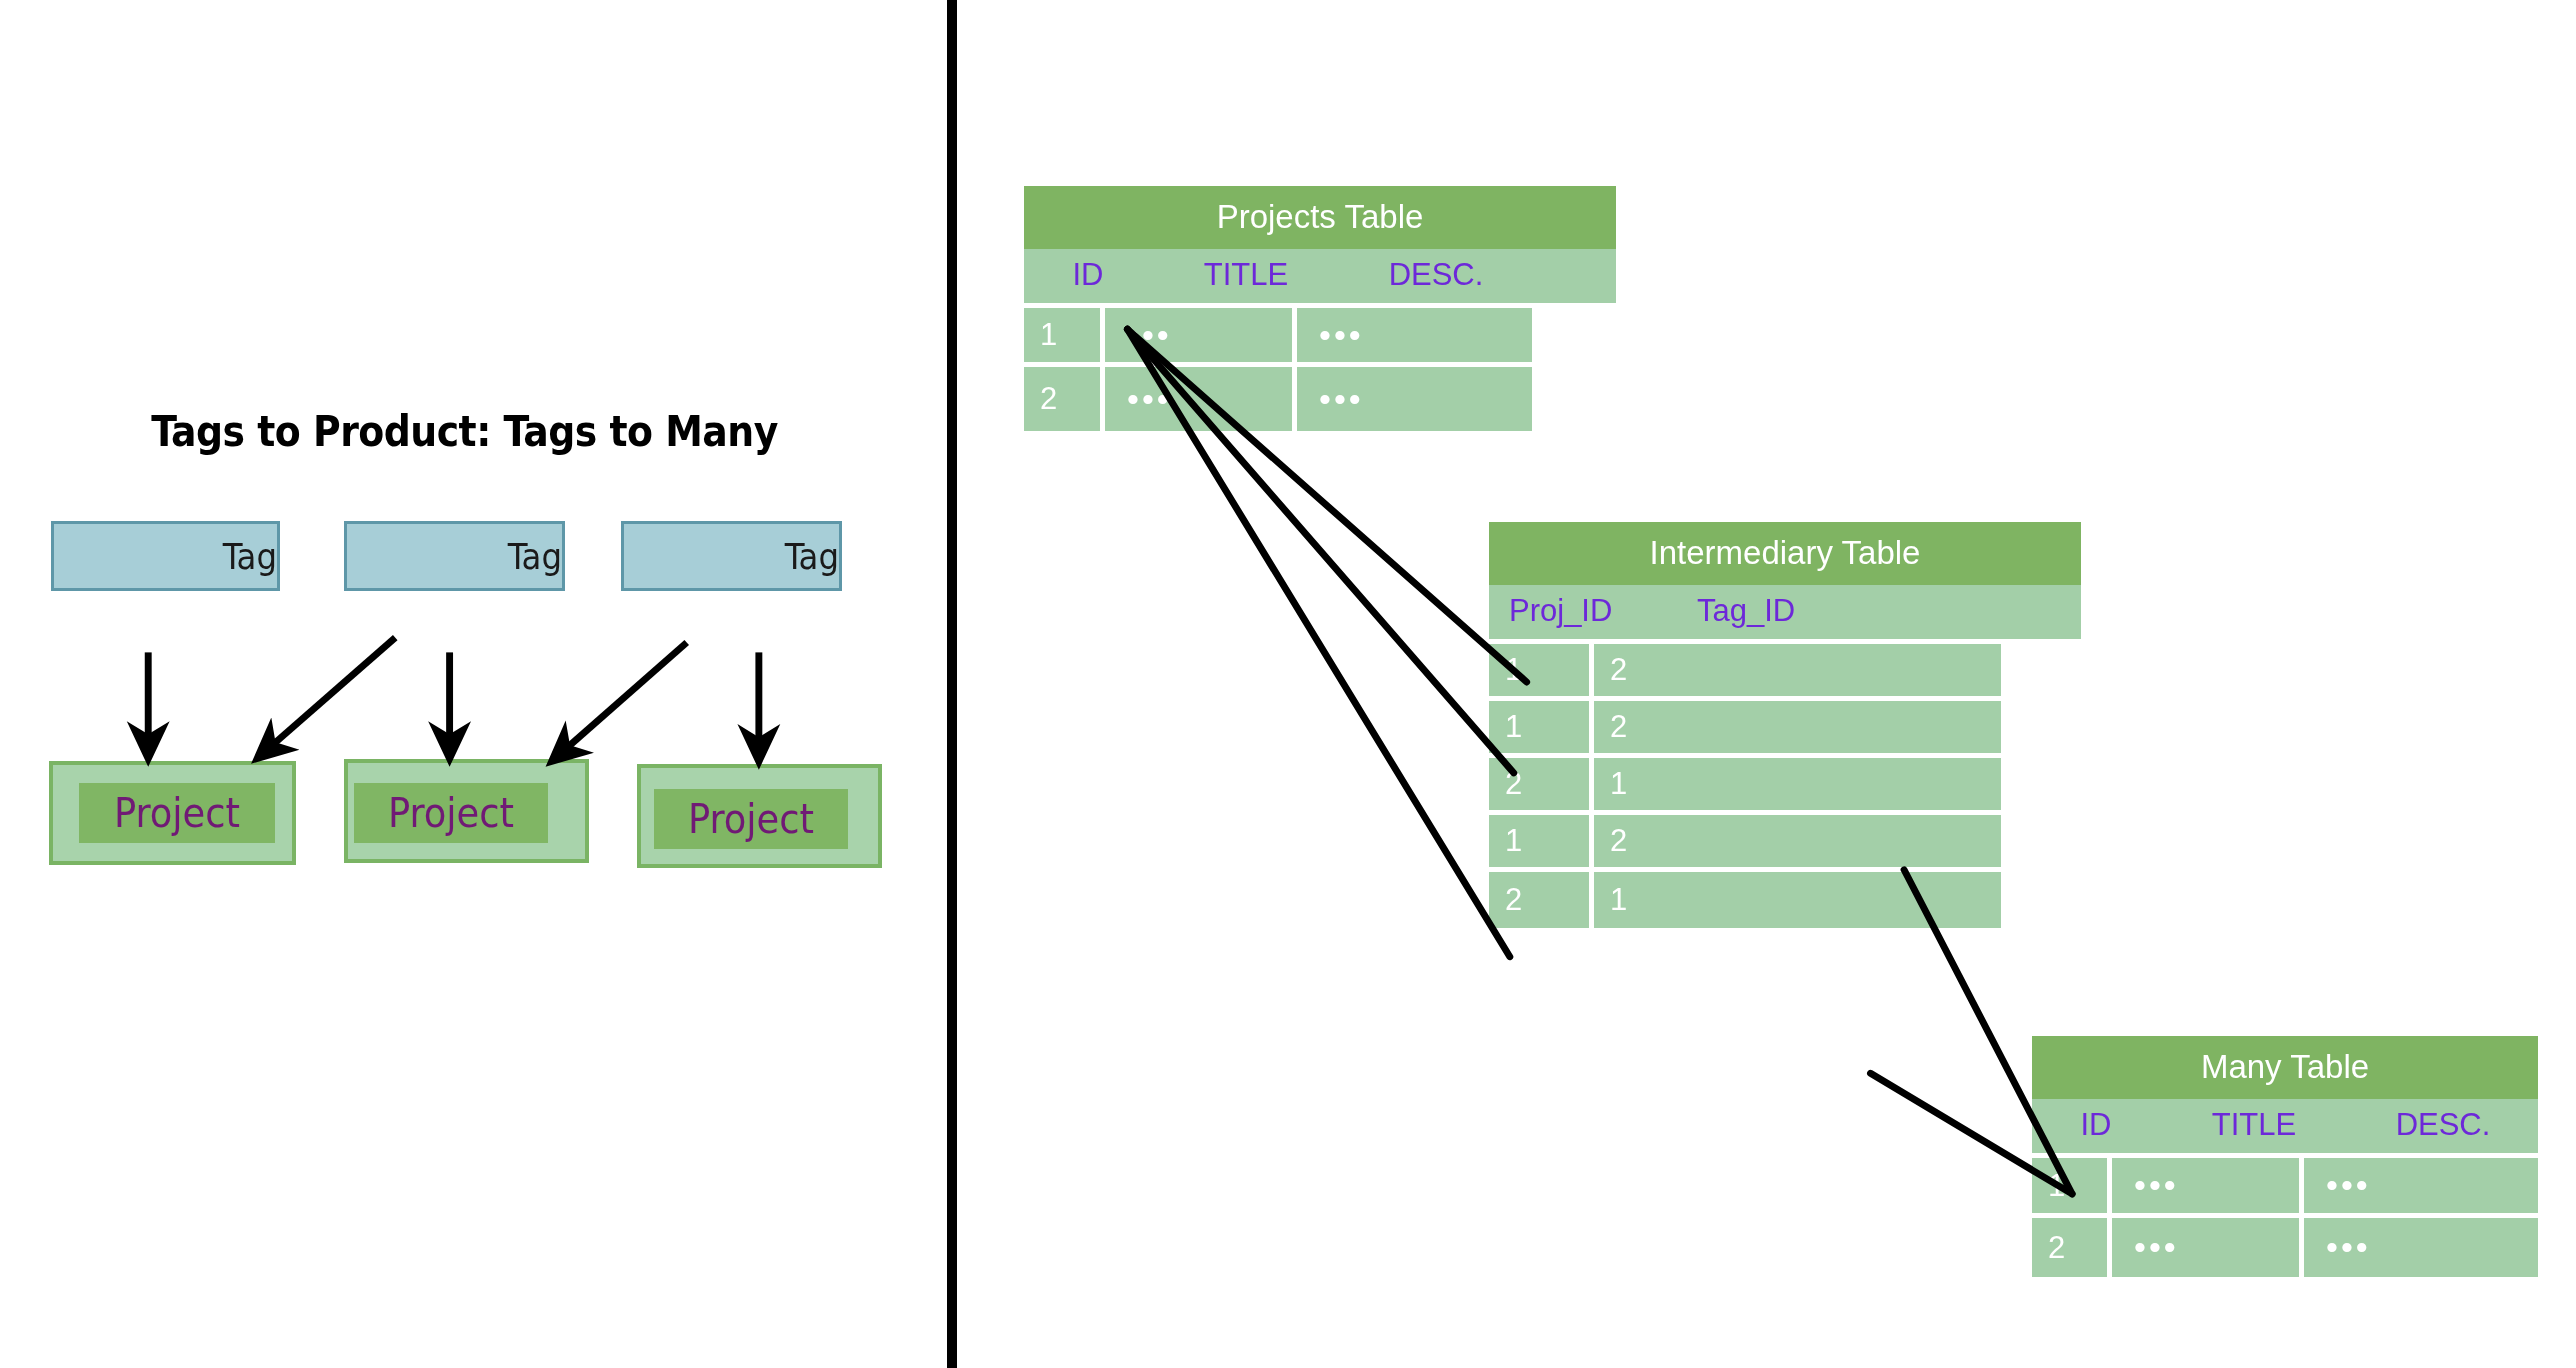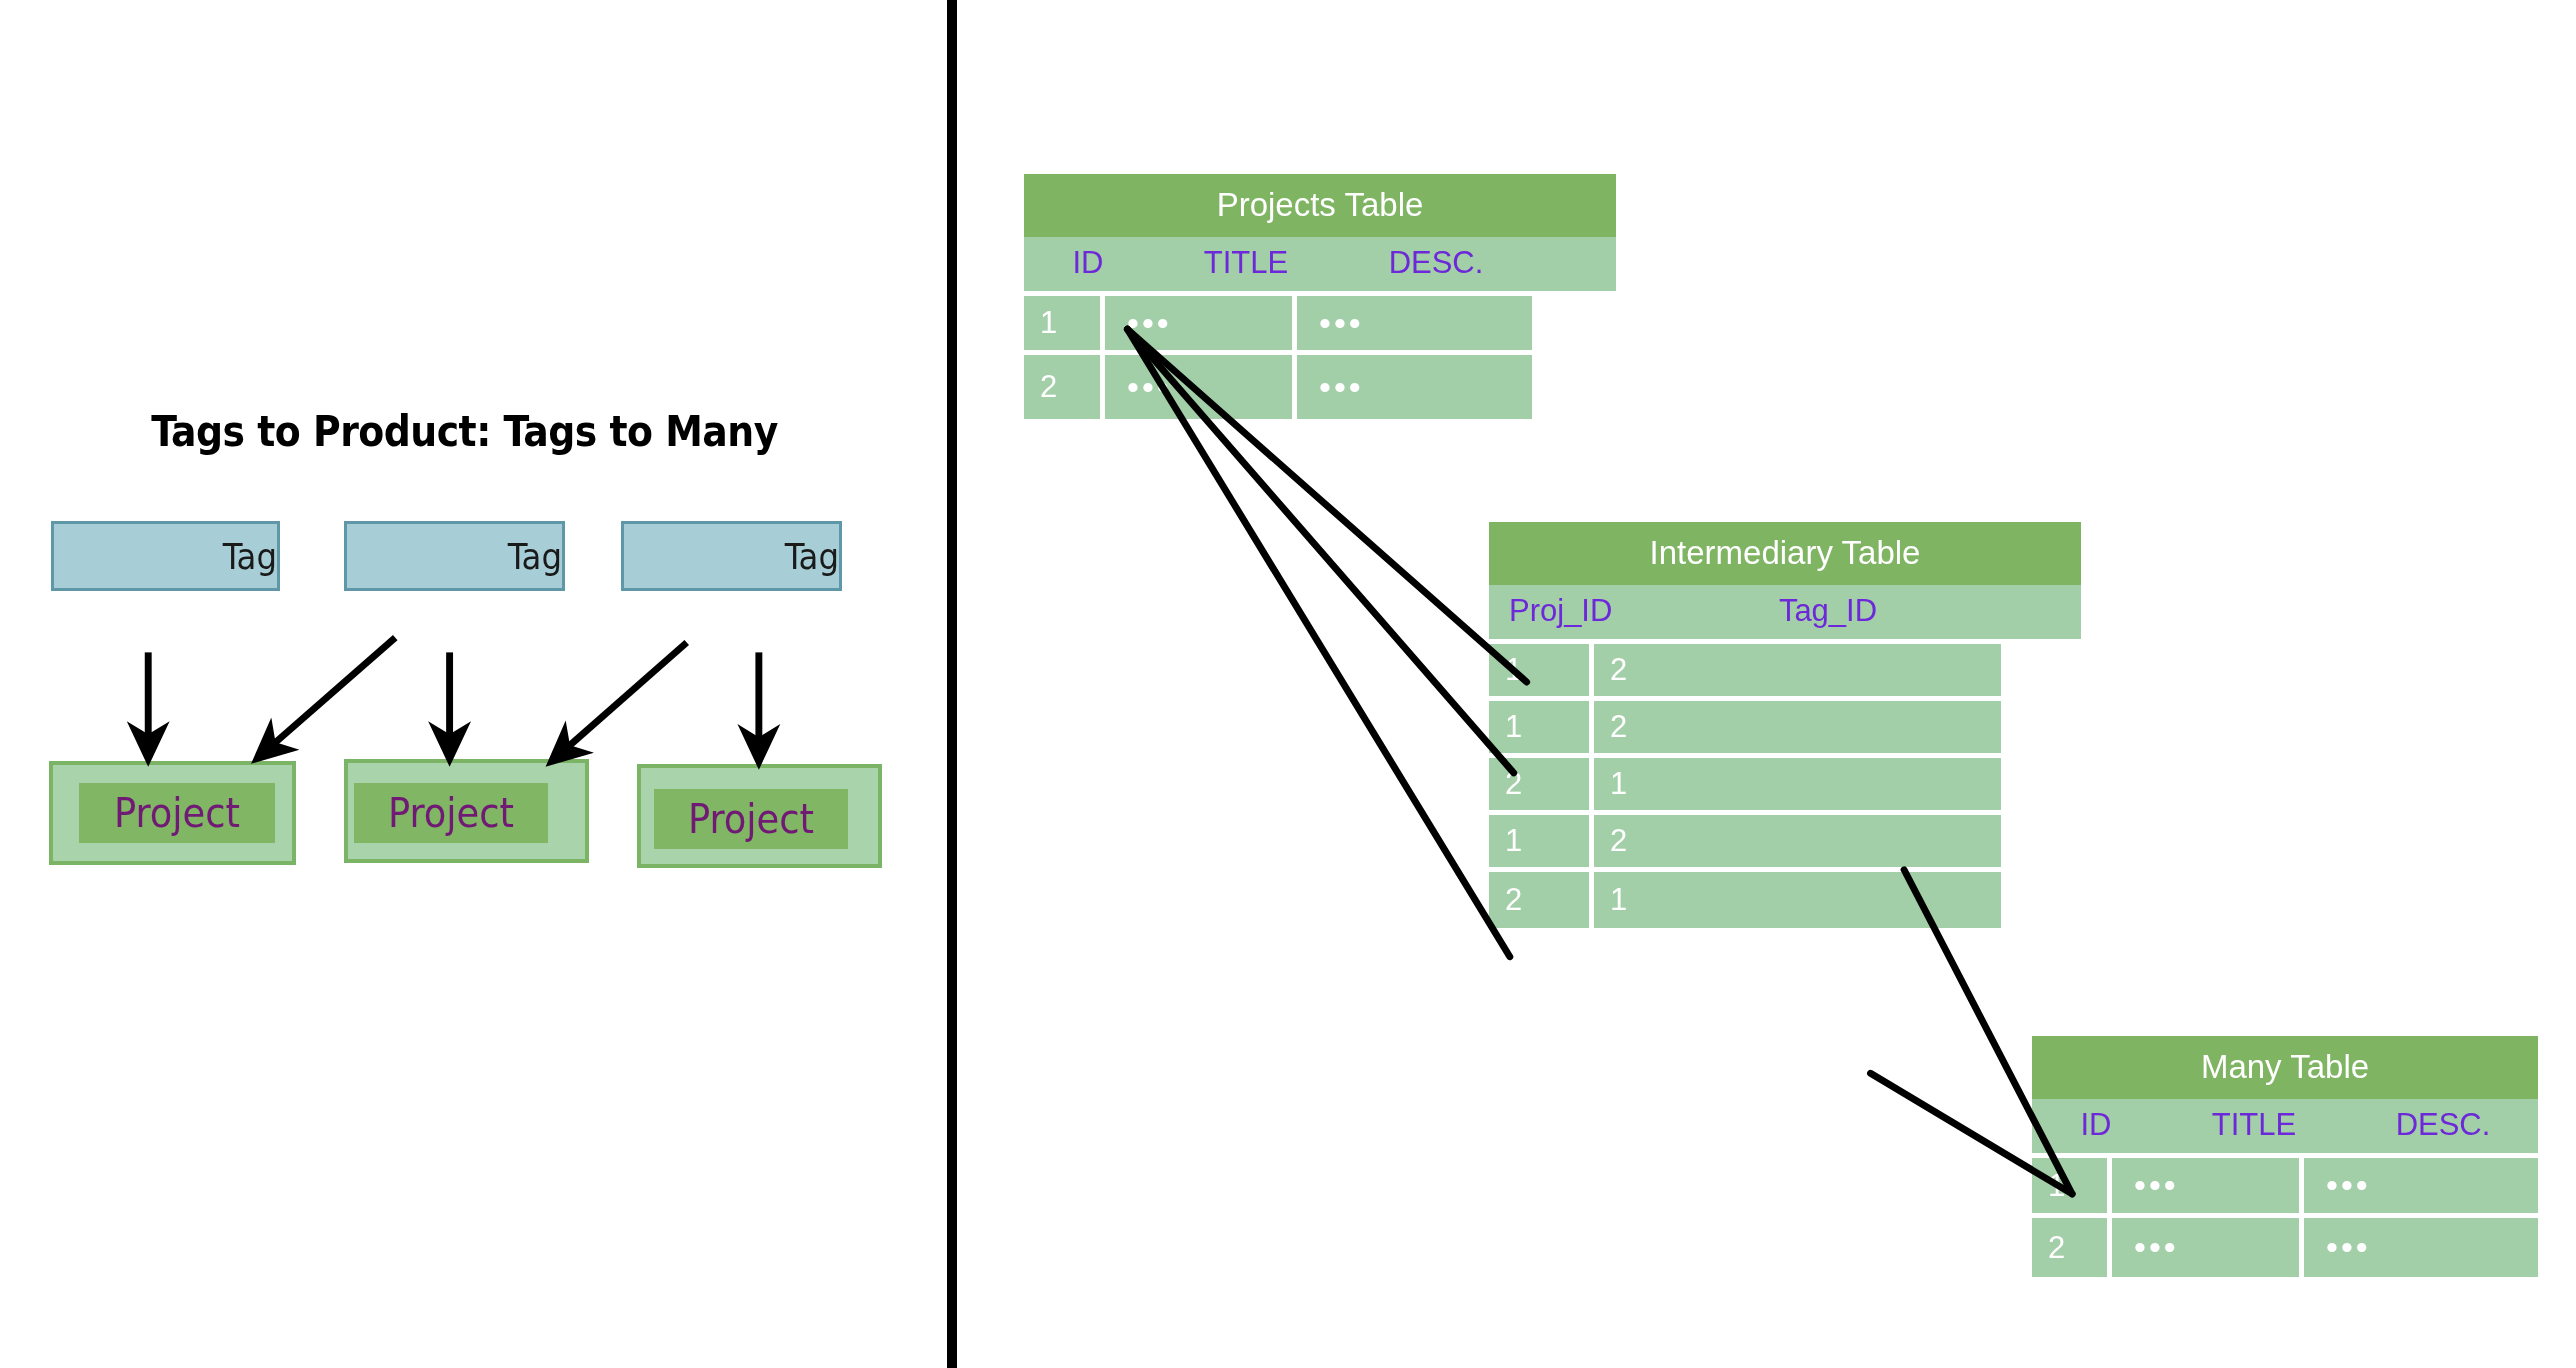--- a/index.html
+++ b/index.html
@@ -178,21 +178,21 @@
     </defs>
     <g stroke="#000000" stroke-width="7" fill="none" marker-end="url(#ah)">
       <line x1="150" y1="660" x2="150" y2="752"></line>
       <line x1="400" y1="645" x2="272" y2="757"></line>
       <line x1="455" y1="660" x2="455" y2="752"></line>
       <line x1="695" y1="650" x2="570" y2="760"></line>
       <line x1="768" y1="660" x2="768" y2="755"></line>
     </g>
   </svg>
 
-  <div class="db-table" style="left:1024px; top:174px; width:592px;">
+  <div class="db-table" style="left:1024px; top:186px; width:592px;">
     <div class="tbl-title">Projects Table</div>
     <div class="tbl-colheads">
       <div style="width:128px;">ID</div>
       <div style="width:188px;">TITLE</div>
       <div style="width:192px;">DESC.</div>
     </div>
     <div class="tbl-body">
       <div class="rowgap"></div>
       <div class="tbl-row">
         <div class="tbl-cell cell-pad-left" style="width:76px; height:54px;">1</div>
@@ -217,21 +217,21 @@
           <span class="dots">•••</span>
         </div>
       </div>
     </div>
   </div>
 
   <div class="db-table" style="left:1489px; top:522px; width:592px;">
     <div class="tbl-title">Intermediary Table</div>
     <div class="tbl-colheads">
       <div style="width:188px; text-align:left; padding-left:20px;">Proj_ID</div>
-      <div style="width:198px; text-align:center;margin-left:32px;">Tag_ID</div>
+      <div style="width:198px; text-align:left;">Tag_ID</div>
     </div>
     <div class="tbl-body">
       <div class="rowgap"></div>
       <div class="tbl-row">
         <div class="tbl-cell cell-pad-left" style="width:100px; height:52px;">1</div>
         <div class="colgap"></div>
         <div class="tbl-cell cell-pad-left" style="width:407px; height:52px;">2</div>
       </div>
       <div class="rowgap"></div>
       <div class="tbl-row">

